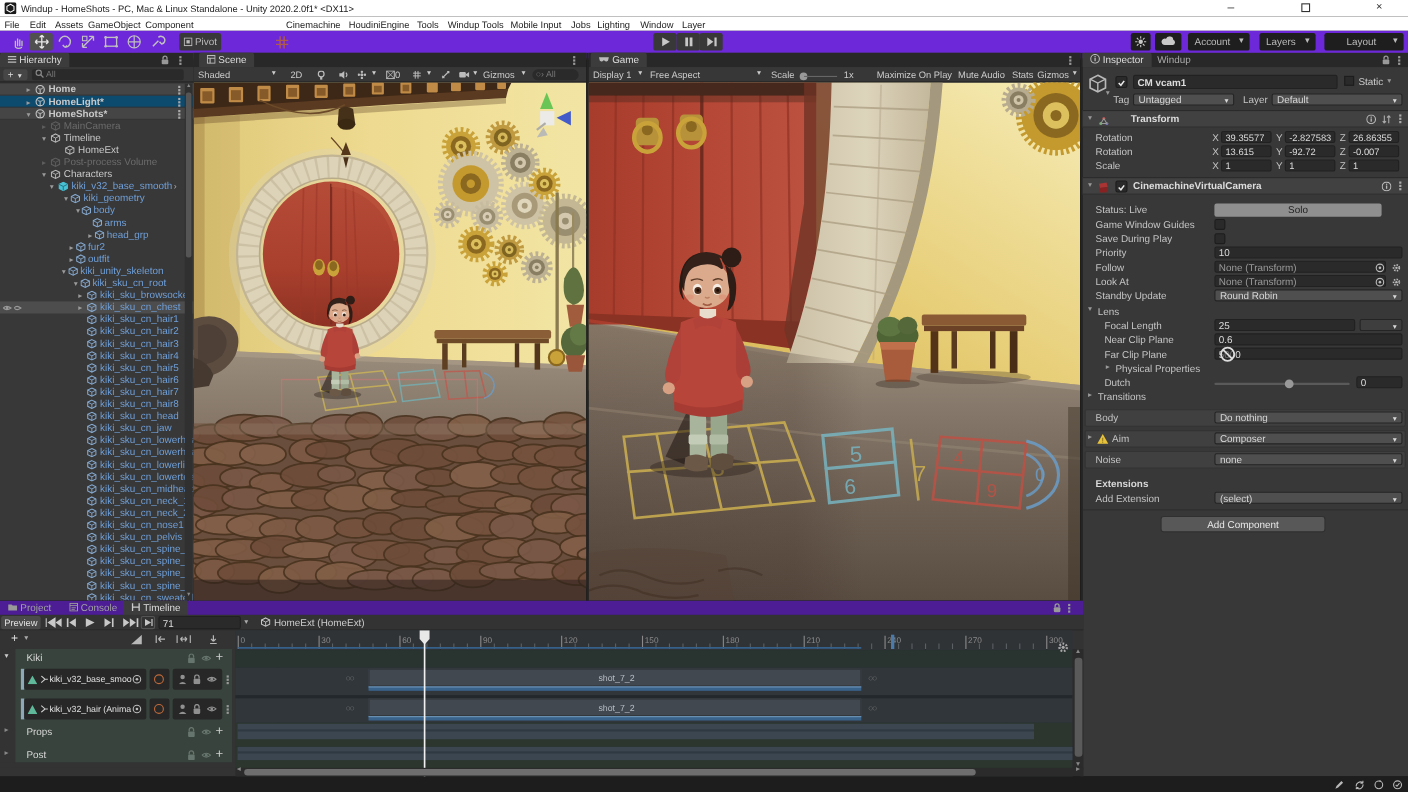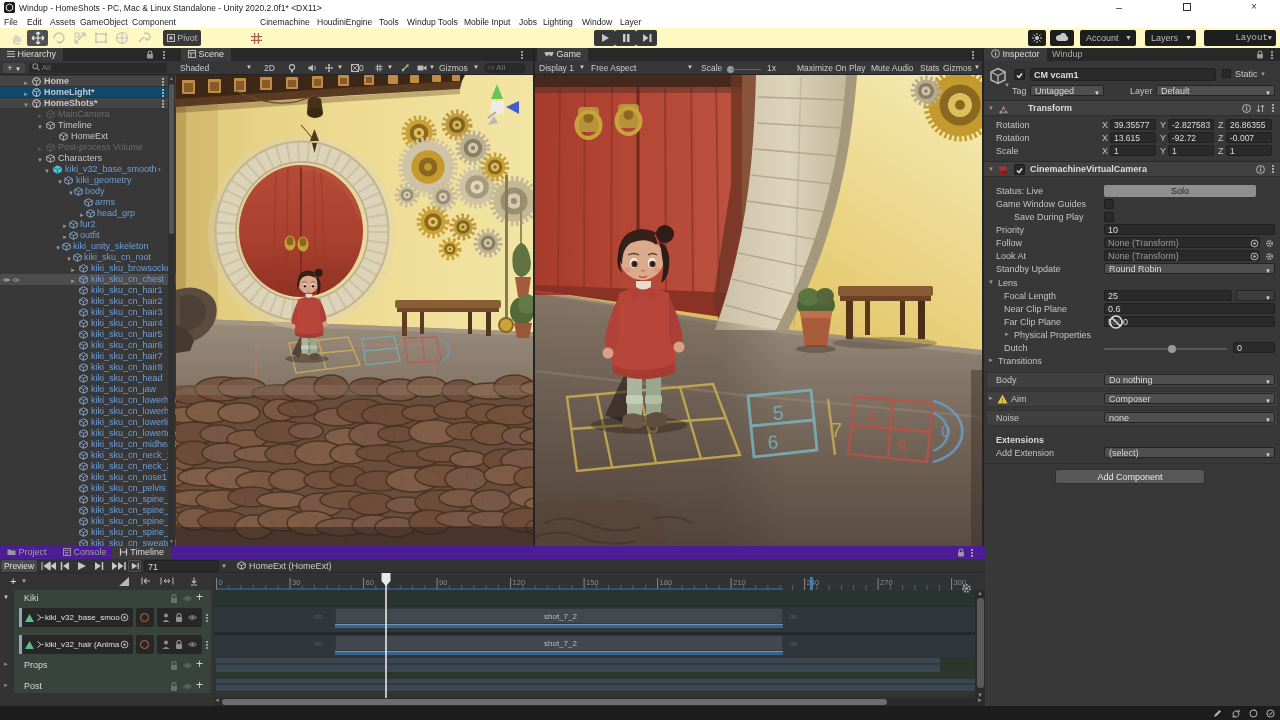--- a/index.html
+++ b/index.html
@@ -1,20 +1,20 @@
 <!DOCTYPE html>
 <html><head><meta charset="utf-8"><style>
 *{margin:0;padding:0;box-sizing:border-box;}
 html,body{width:1280px;height:720px;overflow:hidden;background:#000;}
 body{font-family:"Liberation Sans",sans-serif;position:relative;font-size:9px;color:#c8c8c8;}
 .abs{position:absolute;}
 .tb{position:absolute;left:0;top:0;width:1280px;height:15px;background:#ffffff;color:#1c1c1c;}
 .menu{position:absolute;left:0;top:15px;width:1280px;height:13px;background:#ffffff;color:#1c1c1c;}
 .menu span{margin-right:0;}
-.toolbar{position:absolute;left:0;top:28px;width:1280px;height:26px;background:#fef9c3;border-bottom:1px solid #1a1a1a;}
+.toolbar{position:absolute;left:0;top:28px;width:1280px;height:26px;background:#6d28d9;border-bottom:1px solid #1a1a1a;}
 .tbtn{position:absolute;top:2px;height:16px;background:#383838;border-radius:2px;color:#bbb;font-size:9px;line-height:16px;text-align:center;}
 .tab{position:absolute;top:0;height:13px;font-size:9px;line-height:13px;color:#a0a0a0;padding:0 7px;background:transparent;}
 .tab.act{background:#3c3c3c;color:#dedede;border-radius:2px 2px 0 0;}
 .tabbar{background:#282828;}
 .vtool{background:#373737;border-bottom:1px solid #232323;}
 .dd{position:absolute;background:#4f4f4f;border-radius:2px;color:#d8d8d8;font-size:9px;line-height:11px;padding:0 4px;border:1px solid #242424;}
 .fld{position:absolute;background:#2a2a2a;border-radius:2px;color:#dcdcdc;font-size:9px;line-height:11px;padding:0 3px;border:1px solid #212121;}
 .row{position:absolute;left:0;width:100%;height:11px;line-height:11px;white-space:nowrap;}
 .hrow{font-size:9px;color:#c2c2c2;}
 .arrow{position:absolute;font-size:7px;color:#9a9a9a;top:0;line-height:11px;}
@@ -121,21 +121,21 @@
         <path d="M6 1 V3 M6 9 V11 M1 6 H3 M9 6 H11 M2.5 2.5 L4 4 M8 8 L9.5 9.5 M9.5 2.5 L8 4 M4 8 L2.5 9.5" stroke="#c8c8c8"></path>
       </svg>
     </div>
     <div class="tbtn" style="left:1050px;width:24px;background:#1e1e1e;">
       <svg width="14" height="10" viewBox="0 0 14 10" style="margin:3px auto">
         <path d="M4 8 a3 3 0 1 1 1-5.8 a3.4 3.4 0 0 1 6.6 1 A2.5 2.5 0 0 1 11 8 Z" fill="#c8c8c8"></path>
       </svg>
     </div>
     <div class="tbtn" style="left:1080px;width:56px;text-align:left;padding-left:6px;background:#1e1e1e;">Account <span style="float:right;margin-right:4px;font-size:7px;">▼</span></div>
     <div class="tbtn" style="left:1145px;width:51px;text-align:left;padding-left:6px;background:#1e1e1e;">Layers <span style="float:right;margin-right:4px;font-size:7px;">▼</span></div>
-    <div class="tbtn" style="left:1204px;width:72px;text-align:right;padding-left:6px;background:#1e1e1e;font-family:Liberation Mono, monospace;">Layout <span style="float:right;margin-right:4px;font-size:7px;">▼</span></div>
+    <div class="tbtn" style="left:1204px;width:72px;text-align:center;padding-left:6px;background:#1e1e1e;">Layout <span style="float:right;margin-right:4px;font-size:7px;">▼</span></div>
   </div>
 <div class="abs" style="left:0;top:48px;width:176px;height:498px;background:#383838;overflow:hidden;">
     <div class="abs tabbar" style="left:0;top:0;width:176px;height:13px;">
       <div class="tab act" style="left:0;"><svg style="display:inline-block;vertical-align:-1px" width="8" height="8" viewBox="0 0 8 8">
           <path d="M0 1.5 H8 M0 4 H8 M0 6.5 H8" stroke="#bbb" stroke-width="1.2"></path>
         </svg> Hierarchy</div>
       <svg class="abs" style="left:146px;top:2px" width="8" height="9" viewBox="0 0 8 9">
         <rect x="1" y="4" width="6" height="4.5" rx="1" fill="#999"></rect>
         <path d="M2.2 4 V2.8 A1.8 1.8 0 0 1 5.8 2.8 V4" fill="none" stroke="#999" stroke-width="1.2"></path>
       </svg>
@@ -1063,21 +1063,21 @@
     <div class="abs" style="left:30px;top:21px;width:11px;height:11px;background:#2a2a2a;border:1px solid #1d1d1d;border-radius:2px;">
       <svg style="margin:2px auto" width="7" height="7" viewBox="0 0 7 7">
         <path d="M1 3.5 L3 5.5 L6 1.5" fill="none" stroke="#e8e8e8" stroke-width="1.4"></path>
       </svg>
     </div>
     <div class="fld" style="left:46px;top:20px;width:186px;height:13px;font-weight:bold;line-height:13px;">CM vcam1</div>
     <div class="abs" style="left:238px;top:21px;width:9px;height:9px;background:#2a2a2a;border:1px solid #1d1d1d;"></div>
     <span class="abs" style="left:251px;top:21px;color:#ccc;">Static</span>
     <span class="abs" style="left:276px;top:23px;color:#999;font-size:6px;">▼</span>
     <span class="abs" style="left:28px;top:38px;color:#c4c4c4;">Tag</span>
-    <div class="dd" style="left:46px;top:37px;width:74px;height:11px;">Untagged<span class="abs" style="right:3px;top:2px;font-size:6px;">▼</span></div>
+    <div class="dd" style="left:46px;top:37px;width:92px;height:11px;">Untagged<span class="abs" style="right:3px;top:2px;font-size:6px;">▼</span></div>
     <span class="abs" style="left:146px;top:38px;color:#c4c4c4;">Layer</span>
     <div class="dd" style="left:172px;top:37px;width:119px;height:11px;">Default<span class="abs" style="right:3px;top:2px;font-size:6px;">▼</span></div>
     <div class="abs" style="left:0;top:52px;width:296px;height:16px;background:#414141;border-top:1px solid #2a2a2a;border-bottom:1px solid #2e2e2e;">
       <span class="abs" style="left:4px;top:4px;color:#999;font-size:6px;">▼</span>
       <svg class="abs" style="left:14px;top:3px" width="11" height="11" viewBox="0 0 12 12">
         <circle cx="6" cy="4" r="1.5" fill="#b55"></circle>
         <circle cx="3" cy="9" r="1.5" fill="#7a7"></circle>
         <circle cx="9" cy="9" r="1.5" fill="#77b"></circle>
         <path d="M6 4 L3 9 M6 4 L9 9 M3 9 L9 9" stroke="#999" stroke-width="1"></path>
       </svg>
@@ -1129,21 +1129,21 @@
         <circle cx="5" cy="5" r="4.4" fill="none" stroke="#bbb" stroke-width="1.1"></circle>
         <rect x="4.4" y="4" width="1.3" height="3.4" fill="#bbb"></rect>
         <rect x="4.4" y="2.2" width="1.3" height="1.2" fill="#bbb"></rect>
       </svg>
       <span class="kb" style="left:288px;top:3px;background:#aaa;box-shadow:0 3px 0 #aaa,0 6px 0 #aaa;"></span>
     </div>
     <span class="abs" style="left:12px;top:138px;color:#c4c4c4;white-space:nowrap;">Status: Live</span>
     <div class="abs" style="left:120px;top:137px;width:152px;height:12px;background:#8f8f8f;border-radius:2px;color:#222;text-align:center;line-height:12px;">Solo</div>
     <span class="abs" style="left:12px;top:151px;color:#c4c4c4;white-space:nowrap;">Game Window Guides</span>
     <div class="abs" style="left:120px;top:151px;width:10px;height:10px;background:#2a2a2a;border:1px solid #1d1d1d;border-radius:2px;"></div>
-    <span class="abs" style="left:12px;top:164px;color:#c4c4c4;white-space:nowrap;margin-left:18px;">Save During Play</span>
+    <span class="abs" style="left:12px;top:164px;color:#c4c4c4;white-space:nowrap;">Save During Play</span>
     <div class="abs" style="left:120px;top:164px;width:10px;height:10px;background:#2a2a2a;border:1px solid #1d1d1d;border-radius:2px;"></div>
     <span class="abs" style="left:12px;top:177px;color:#c4c4c4;white-space:nowrap;">Priority</span>
     <div class="fld" style="left:120px;top:176px;width:171px;height:11px;">10</div>
     <span class="abs" style="left:12px;top:190px;color:#c4c4c4;white-space:nowrap;">Follow</span>
     <div class="fld" style="left:120px;top:189px;width:156px;height:11px;color:#999;">None (Transform)</div>
     <svg class="abs" style="left:266px;top:191px" width="9" height="9" viewBox="0 0 9 9">
       <circle cx="4.5" cy="4.5" r="3.4" fill="none" stroke="#bbb"></circle>
       <circle cx="4.5" cy="4.5" r="1.2" fill="#bbb"></circle>
     </svg>
     <svg class="abs" style="left:281px;top:191px" width="9" height="9" viewBox="0 0 9 9">

